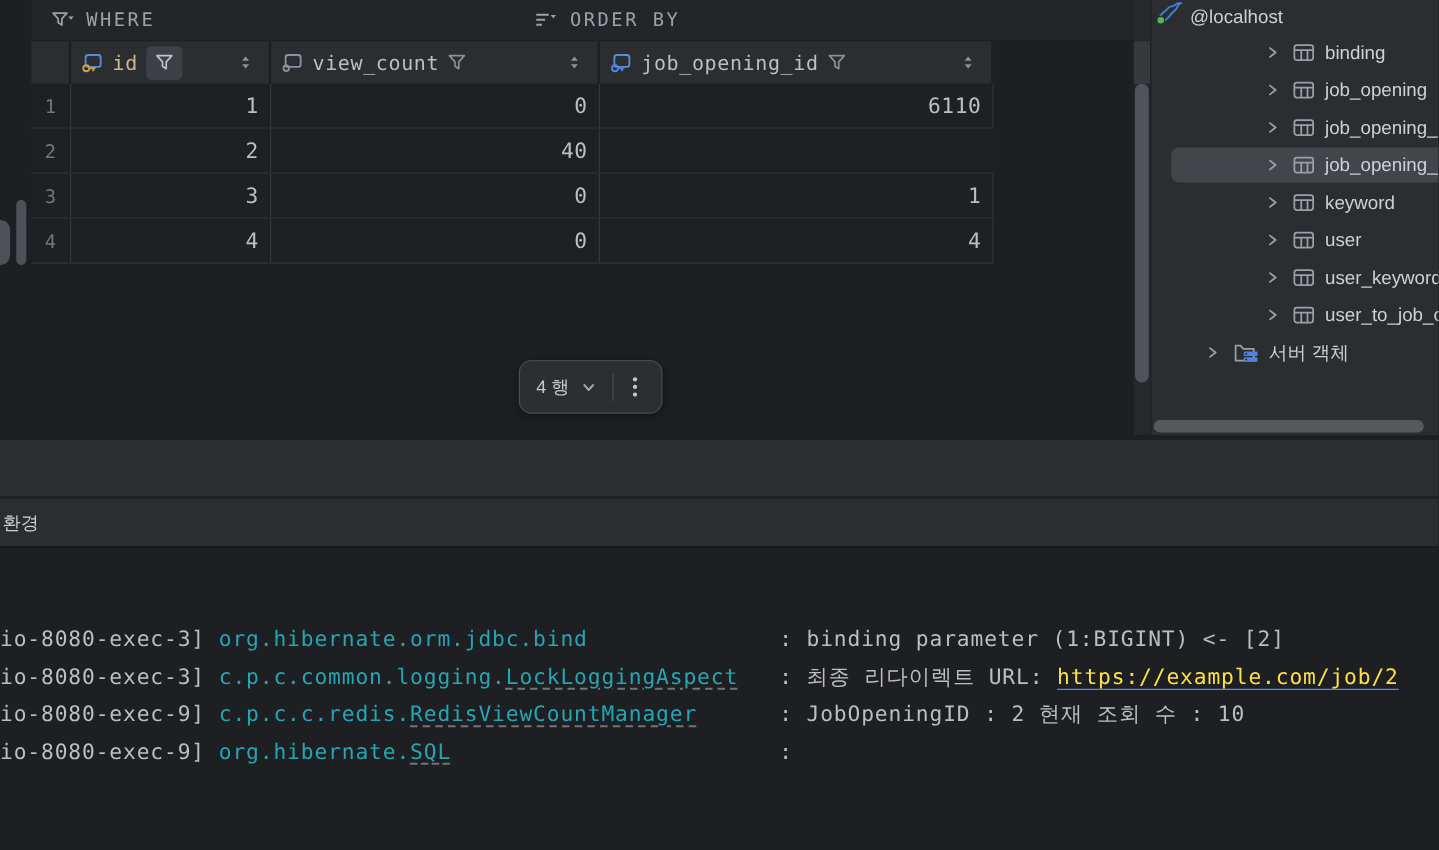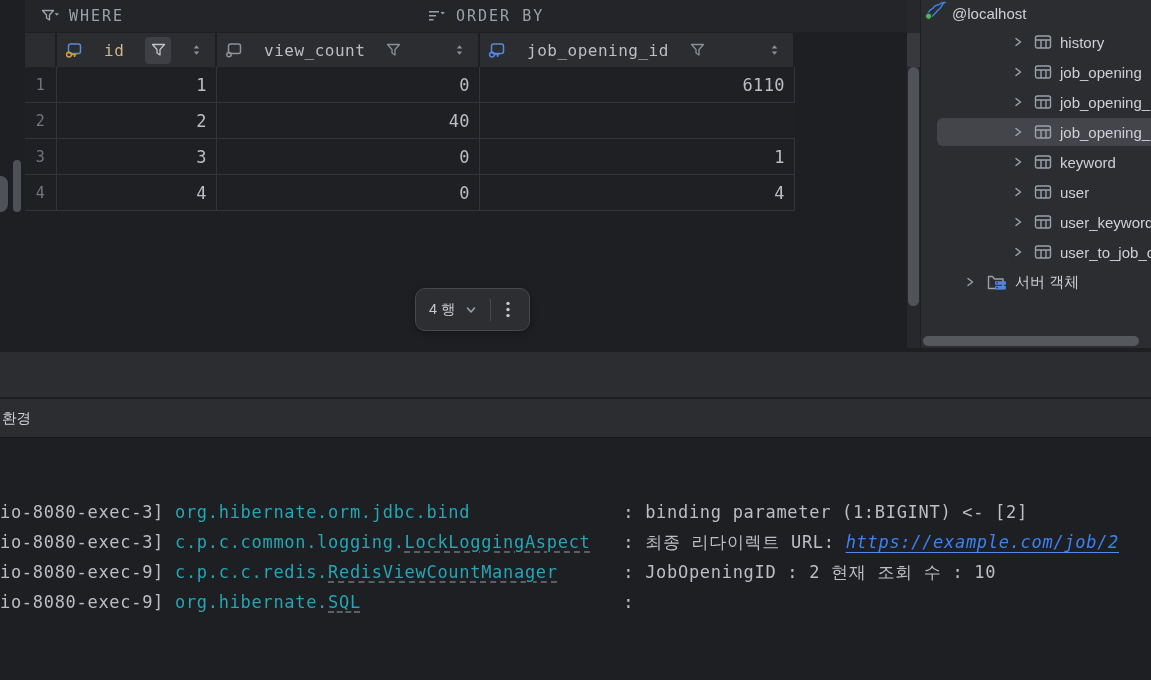--- a/index.html
+++ b/index.html
@@ -14,21 +14,21 @@
   .filter-bar{position:absolute;left:25px;top:0;width:882px;height:32px;background:#232528;
               display:flex;align-items:center;}
   .fb-item{display:flex;align-items:center;gap:9px;color:#9ca1ab;font-size:15px;letter-spacing:2px;
            height:100%;padding:0 10px;cursor:default;}
   .fb-item .lbl{font-family:"DejaVu Sans Mono",monospace;}
   .fb-where{margin-left:6px;}
   .fb-order{position:absolute;left:393px;top:0;}
 
   .grid-header{position:absolute;left:25px;top:33px;height:34px;display:flex;background:#1e1f22;}
   .hcell{box-sizing:border-box;height:34px;background:#2b2d30;border-right:2px solid #1e1f22;
-         display:flex;align-items:center;padding:0 8px;gap:21px;
+         display:flex;align-items:center;padding:0 8px;gap:7px;
          font-family:"DejaVu Sans Mono",monospace;font-size:16px;letter-spacing:.5px;color:#bcbec4;}
   .hcell.gutter{width:32px;padding:0;}
   .hname{white-space:nowrap;}
   .hname.pk{color:#cbb68d;}
   .filter-box{width:29px;height:27px;border-radius:4px;background:#3e4045;display:flex;align-items:center;justify-content:center;}
   .sorter{margin-left:auto;display:flex;align-items:center;padding-right:6px;}
 
   .grid-rows{position:absolute;left:25px;top:67px;}
   .grow{display:flex;height:36px;box-sizing:border-box;border-bottom:1px solid #33353a;background:#1f2023;}
   .gcell{box-sizing:border-box;border-right:1px solid #33353a;height:100%;
@@ -70,21 +70,21 @@
   .band-tabs{position:absolute;left:0;top:49px;width:1151px;height:38px;background:#2b2d30;border-bottom:1px solid #141517;}
   .env-tab{position:absolute;left:2px;top:0;height:38px;display:flex;align-items:center;
            color:#ced0d6;font-size:14.5px;white-space:nowrap;text-align:right;}
 
   .console{position:absolute;left:0;top:147px;right:0;
            font-family:"DejaVu Sans Mono",monospace;font-size:17px;letter-spacing:.7px;
            line-height:30px;white-space:pre;color:#bcbec4;}
   .seg-plain{color:#bcbec4;}
   .seg-logger{color:#24a6b4;}
   .seg-logger-link{color:#24a6b4;text-decoration:underline dashed #70747c;text-underline-offset:4px;cursor:pointer;}
-  .seg-url{color:#3b82f6;text-decoration:underline solid #548af7;text-underline-offset:4px;cursor:pointer;font-style:italic;}
+  .seg-url{color:#fde047;text-decoration:underline solid #548af7;text-underline-offset:4px;cursor:pointer;}
 </style>
 </head>
 <body>
 
 <div class="stage">
 
   <div class="grid-panel">
     <div class="left-handle"></div>
     <div class="left-scroll-thumb"></div>
 
@@ -226,21 +226,21 @@
     <div id="tree-items">
         <div class="tree-item" style="top: 27px;">
           <div class="trow">
             <span class="chev"><svg width="12" height="12" viewBox="0 0 12 12">
                 <path d="M4 2.5 L8.5 6 L4 9.5" fill="none" stroke="#9aa0aa" stroke-width="1.5" stroke-linecap="round" stroke-linejoin="round"></path>
               </svg></span>
             <span class="ticon"><svg width="18" height="16" viewBox="0 0 18 16">
                 <rect x="1.5" y="2" width="15" height="12" rx="2" fill="none" stroke="#9aa0aa" stroke-width="1.4"></rect>
                 <path d="M1.5 6 h15 M7 6 v8 M12 6 v8" stroke="#9aa0aa" stroke-width="1.4" fill="none"></path>
               </svg></span>
-            <span class="tlabel">history</span>
+            <span class="tlabel">binding</span>
           </div>
         </div>
         <div class="tree-item" style="top: 57px;">
           <div class="trow">
             <span class="chev"><svg width="12" height="12" viewBox="0 0 12 12">
                 <path d="M4 2.5 L8.5 6 L4 9.5" fill="none" stroke="#9aa0aa" stroke-width="1.5" stroke-linecap="round" stroke-linejoin="round"></path>
               </svg></span>
             <span class="ticon"><svg width="18" height="16" viewBox="0 0 18 16">
                 <rect x="1.5" y="2" width="15" height="12" rx="2" fill="none" stroke="#9aa0aa" stroke-width="1.4"></rect>
                 <path d="M1.5 6 h15 M7 6 v8 M12 6 v8" stroke="#9aa0aa" stroke-width="1.4" fill="none"></path>

